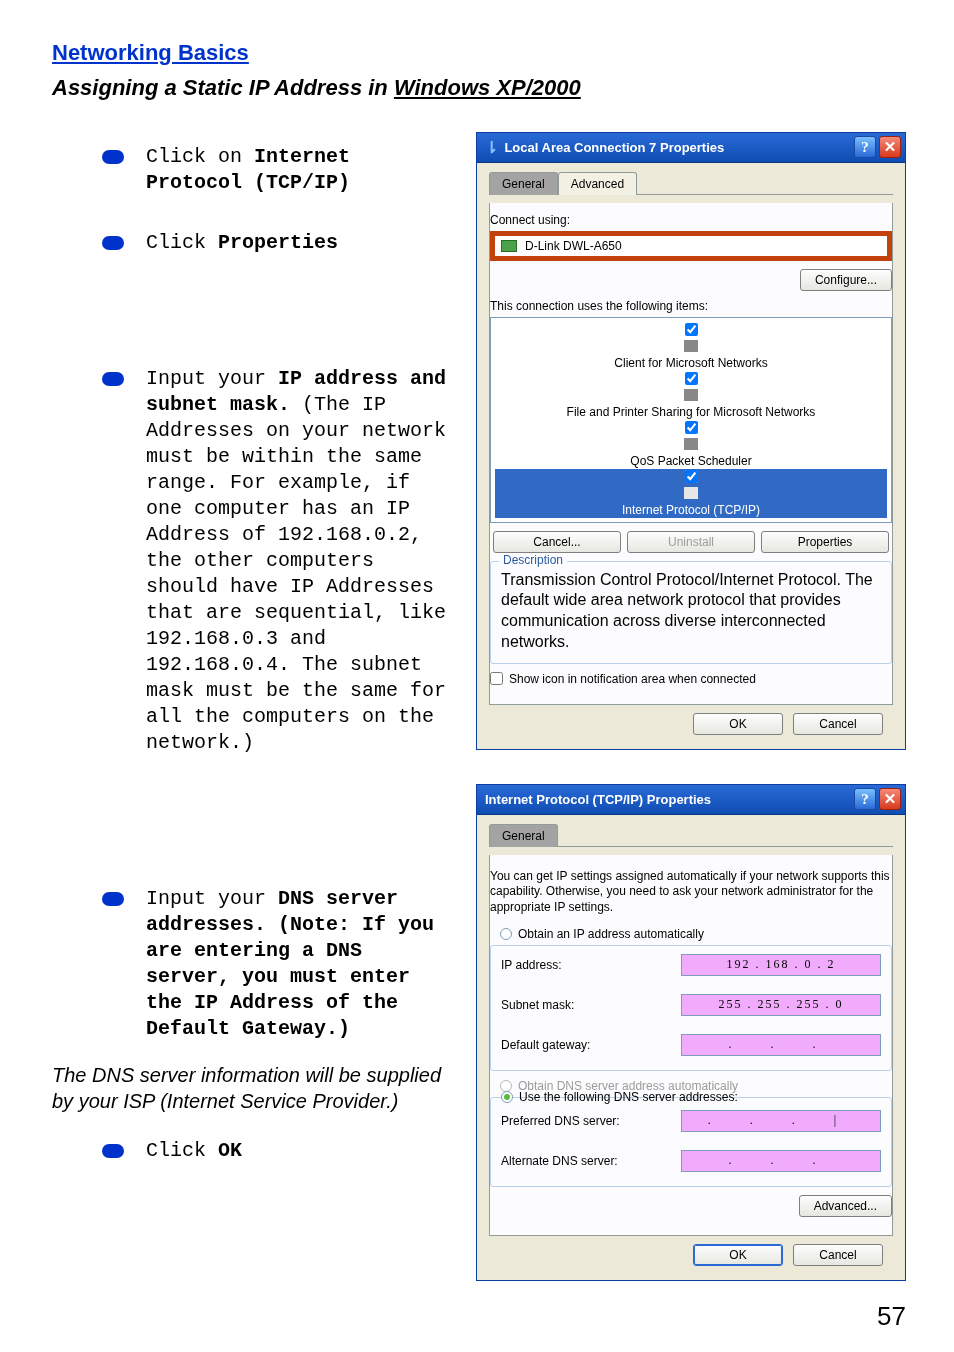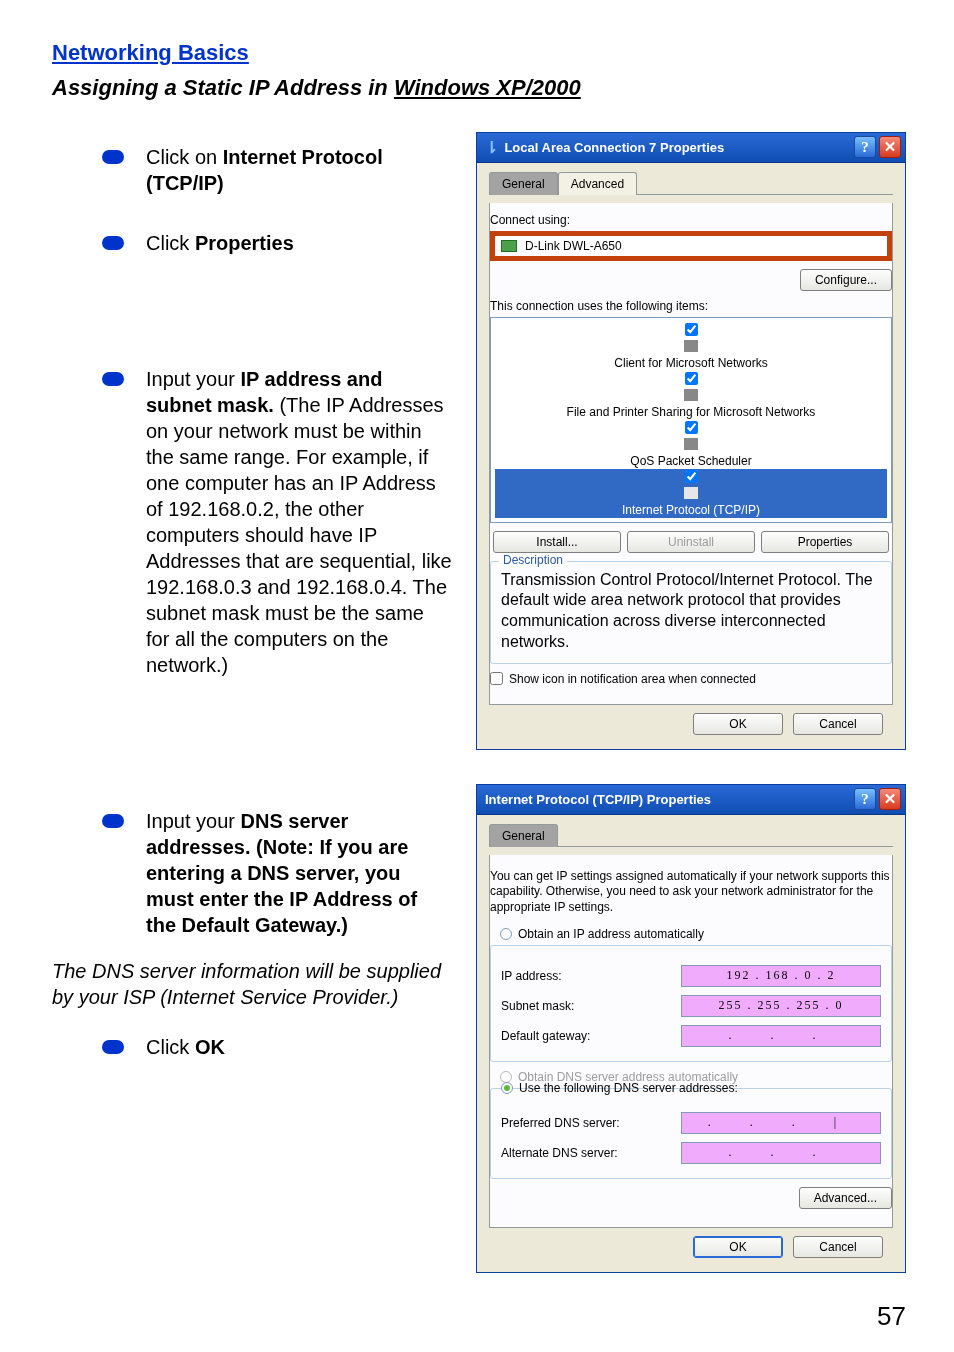--- a/index.html
+++ b/index.html
@@ -18,21 +18,21 @@
 
   .two-col { display: flex; gap: 24px; }
   .left-col { width: 400px; }
   .right-col { flex: 1; }
 
   .bullet-row { display: flex; align-items: flex-start; margin: 12px 0 34px 50px; }
   .bullet-dot {
     width: 22px; height: 14px; background: #0033cc; border-radius: 10px;
     flex-shrink: 0; margin-right: 22px; margin-top: 6px;
   }
-  .bullet-text { font-size: 20px; line-height: 1.3; }
+  .bullet-text { font-size: 20px; line-height: 1.3; font-family: Liberation Mono, monospace; }
   .bullet-text b { font-weight: bold; }
   .italic-note { font-style: italic; font-size: 20px; margin: 20px 0 24px 0; line-height: 1.3; }
 
   
   .xp-dialog {
     border: 1px solid #0a3ea0;
     background: #ece9d8;
     font-family: Tahoma, Arial, sans-serif;
     font-size: 12px;
     color: #000;
@@ -106,21 +106,21 @@
 
   
   .info-text { font-size:12px; line-height:1.3; margin:4px 0 12px; }
   .radio-row { display:flex; align-items:center; gap:6px; font-size:12px; margin:4px 0; }
   .radio-inner { width:12px; height:12px; border-radius:50%; border:1px solid #7f9db9; background:#fff; display:inline-flex; align-items:center; justify-content:center; }
   .radio-inner.checked::after { content:""; width:6px; height:6px; background:#59b93c; border-radius:50%; }
   .radio-inner.disabled { border-color:#bbb; }
   .legend-selected {
     display:inline-block; border:1px dotted #777; padding:0 2px;
   }
-  .ip-grid { display:grid; grid-template-columns: 1fr 200px; row-gap:8px; align-items:center; margin:17px 0 4px; font-size:12px; }
+  .ip-grid { display:grid; grid-template-columns: 1fr 200px; row-gap:18px; align-items:center; margin:6px 0 4px; font-size:12px; }
   .ip-field { border:1px solid #7f9db9; background:#f0abfc; height:22px; padding:2px 6px; font-family:Tahoma; font-size:12px; text-align:center; letter-spacing:2px; }
   .ip-field.empty { color:#000; }
   .ip-dots { letter-spacing:18px; color:#000; }
   .pg-num { position:absolute; bottom:20px; right:48px; font-size:26px; }
 </style>
 </head>
 <body>
 
 <div class="page">
   <div class="page-heading">Networking Basics</div>
@@ -203,21 +203,21 @@
                 <span class="mini-icon"></span>
                 <span>QoS Packet Scheduler</span>
               </div>
               <div class="item-row sel">
                 <input type="checkbox" checked="" style="">
                 <span class="mini-icon" style="background:#e6e6e6"></span>
                 <span>Internet Protocol (TCP/IP)</span>
               </div>
             </div>
             <div class="three-btn-row">
-              <button class="xp-btn">Install...</button>
+              <button class="xp-btn">Cancel...</button>
               <button class="xp-btn disabled">Uninstall</button>
               <button class="xp-btn">Properties</button>
             </div>
             <div class="groupbox">
               <div class="groupbox-title">Description</div>
               <div class="desc-text">Transmission Control Protocol/Internet Protocol. The default wide area network protocol that provides communication across diverse interconnected networks.</div>
             </div>
             <div class="chk-row">
               <input type="checkbox" style="">
               <span>Show icon in notification area when connected</span>

